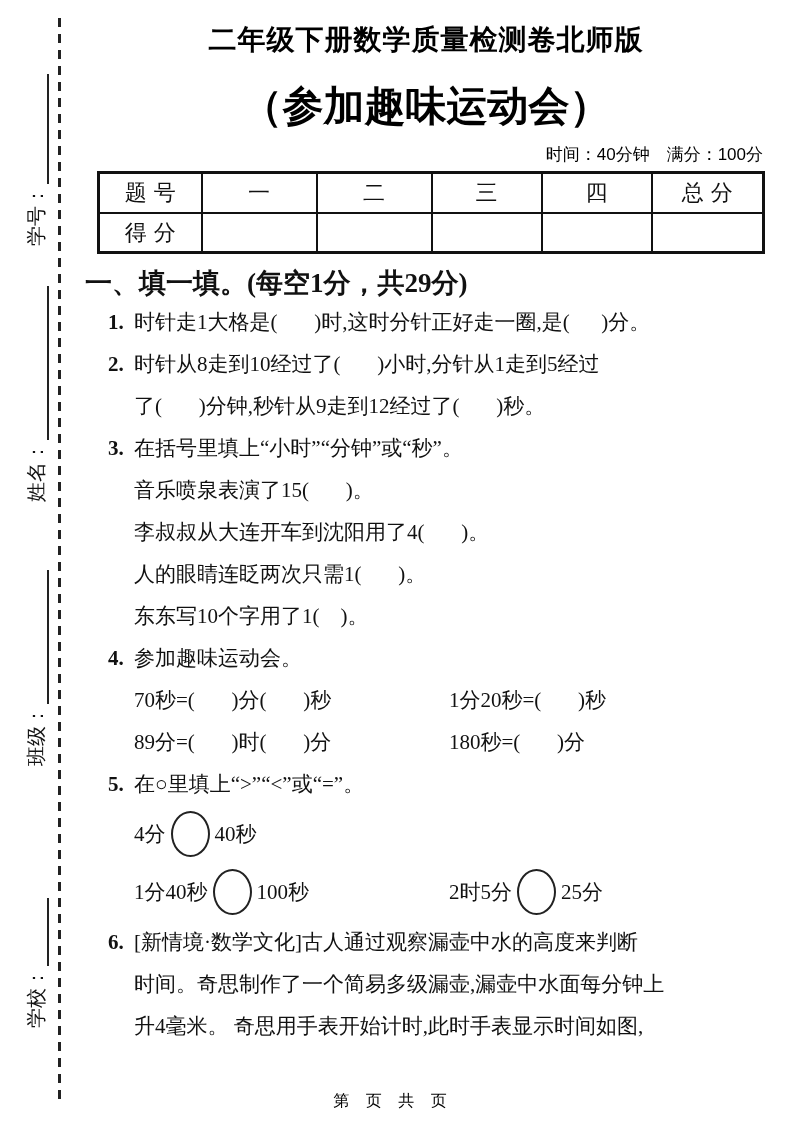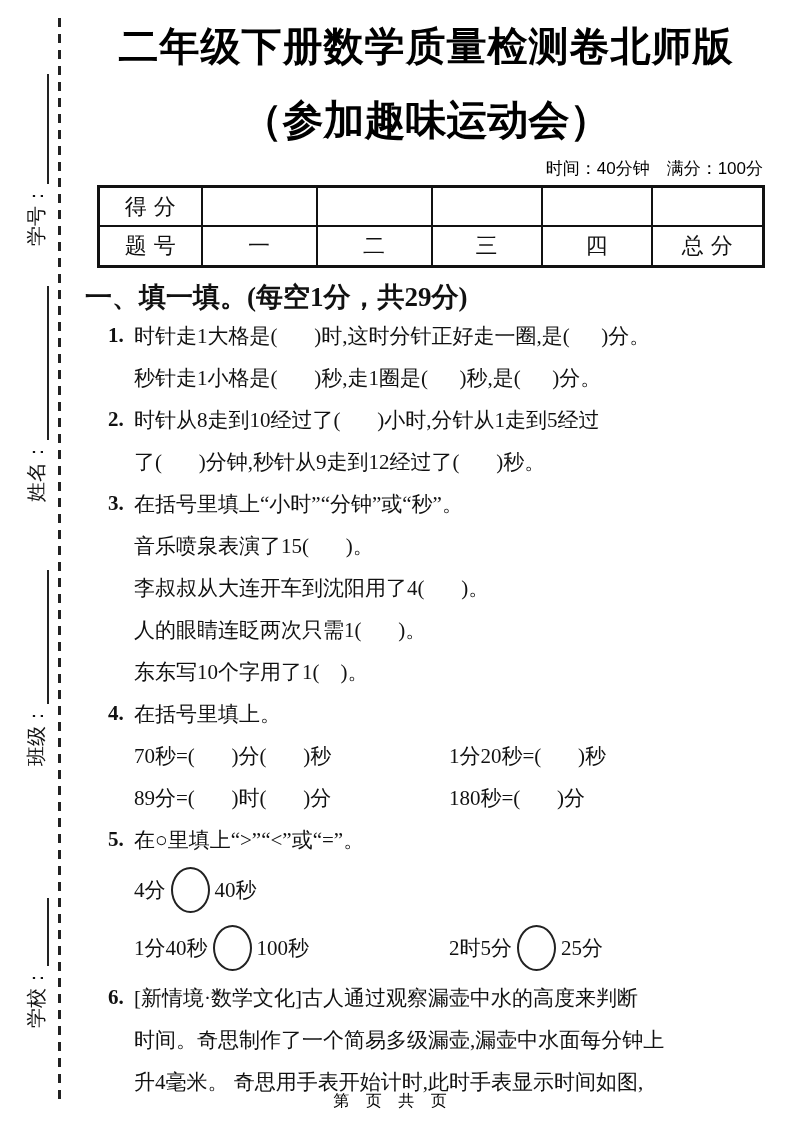--- a/index.html
+++ b/index.html
@@ -47,21 +47,21 @@
 
   
   .content {
     position: absolute;
     left: 85px;
     top: 24px;
     width: 682px;
   }
   .title {
     font-family: "Liberation Sans", sans-serif;
-    font-size: 40px;
+    font-size: 28px;
     font-weight: 900;
     text-align: center;
     line-height: 1.12;
     letter-spacing: 1px;
     color: #000;
   }
   .subtitle {
     font-family: "Liberation Sans", sans-serif;
     font-size: 41px;
     font-weight: 900;
@@ -176,47 +176,44 @@
       <colgroup>
         <col style="width:103px">
           <col style="width:115px">
           <col style="width:115px">
         <col style="width:110px">
           <col style="width:110px">
           <col style="width:112px">
       </colgroup>
       <tbody>
           <tr>
-        <td>得分</td>
-        <td></td>
-        <td></td>
-        <td></td>
-        <td></td>
-        <td></td>
-      </tr>
-      <tr>
         <td>题号</td>
         <td>一</td>
         <td>二</td>
         <td>三</td>
         <td>四</td>
         <td>总分</td>
       </tr>
+      <tr>
+        <td>得分</td>
+        <td></td>
+        <td></td>
+        <td></td>
+        <td></td>
+        <td></td>
+      </tr>
     </tbody>
       </table>
 
     <div class="sec-heading">一、填一填。(每空1分，共29分)</div>
 
     <div class="line">
       <b class="qnum">1.</b>
       <span>时针走1大格是(       )时,这时分针正好走一圈,是(      )分。</span>
     </div>
-    <div class="line indent">
-      <span>秒针走1小格是(       )秒,走1圈是(      )秒,是(      )分。</span>
-    </div>
 
     <div class="line">
       <b class="qnum">2.</b>
       <span>时针从8走到10经过了(       )小时,分针从1走到5经过</span>
     </div>
     <div class="line indent">
       <span>了(       )分钟,秒针从9走到12经过了(       )秒。</span>
     </div>
 
     <div class="line">
@@ -231,21 +228,21 @@
     </div>
     <div class="line indent">
       <span>人的眼睛连眨两次只需1(       )。</span>
     </div>
     <div class="line indent">
       <span>东东写10个字用了1(    )。</span>
     </div>
 
     <div class="line">
       <b class="qnum">4.</b>
-      <span>在括号里填上。</span>
+      <span>参加趣味运动会。</span>
     </div>
     <div class="line indent">
       <span class="col-a">70秒=(       )分(       )秒</span>
       <span>1分20秒=(       )秒</span>
     </div>
     <div class="line indent">
       <span class="col-a">89分=(       )时(       )分</span>
       <span>180秒=(       )分</span>
     </div>
 

